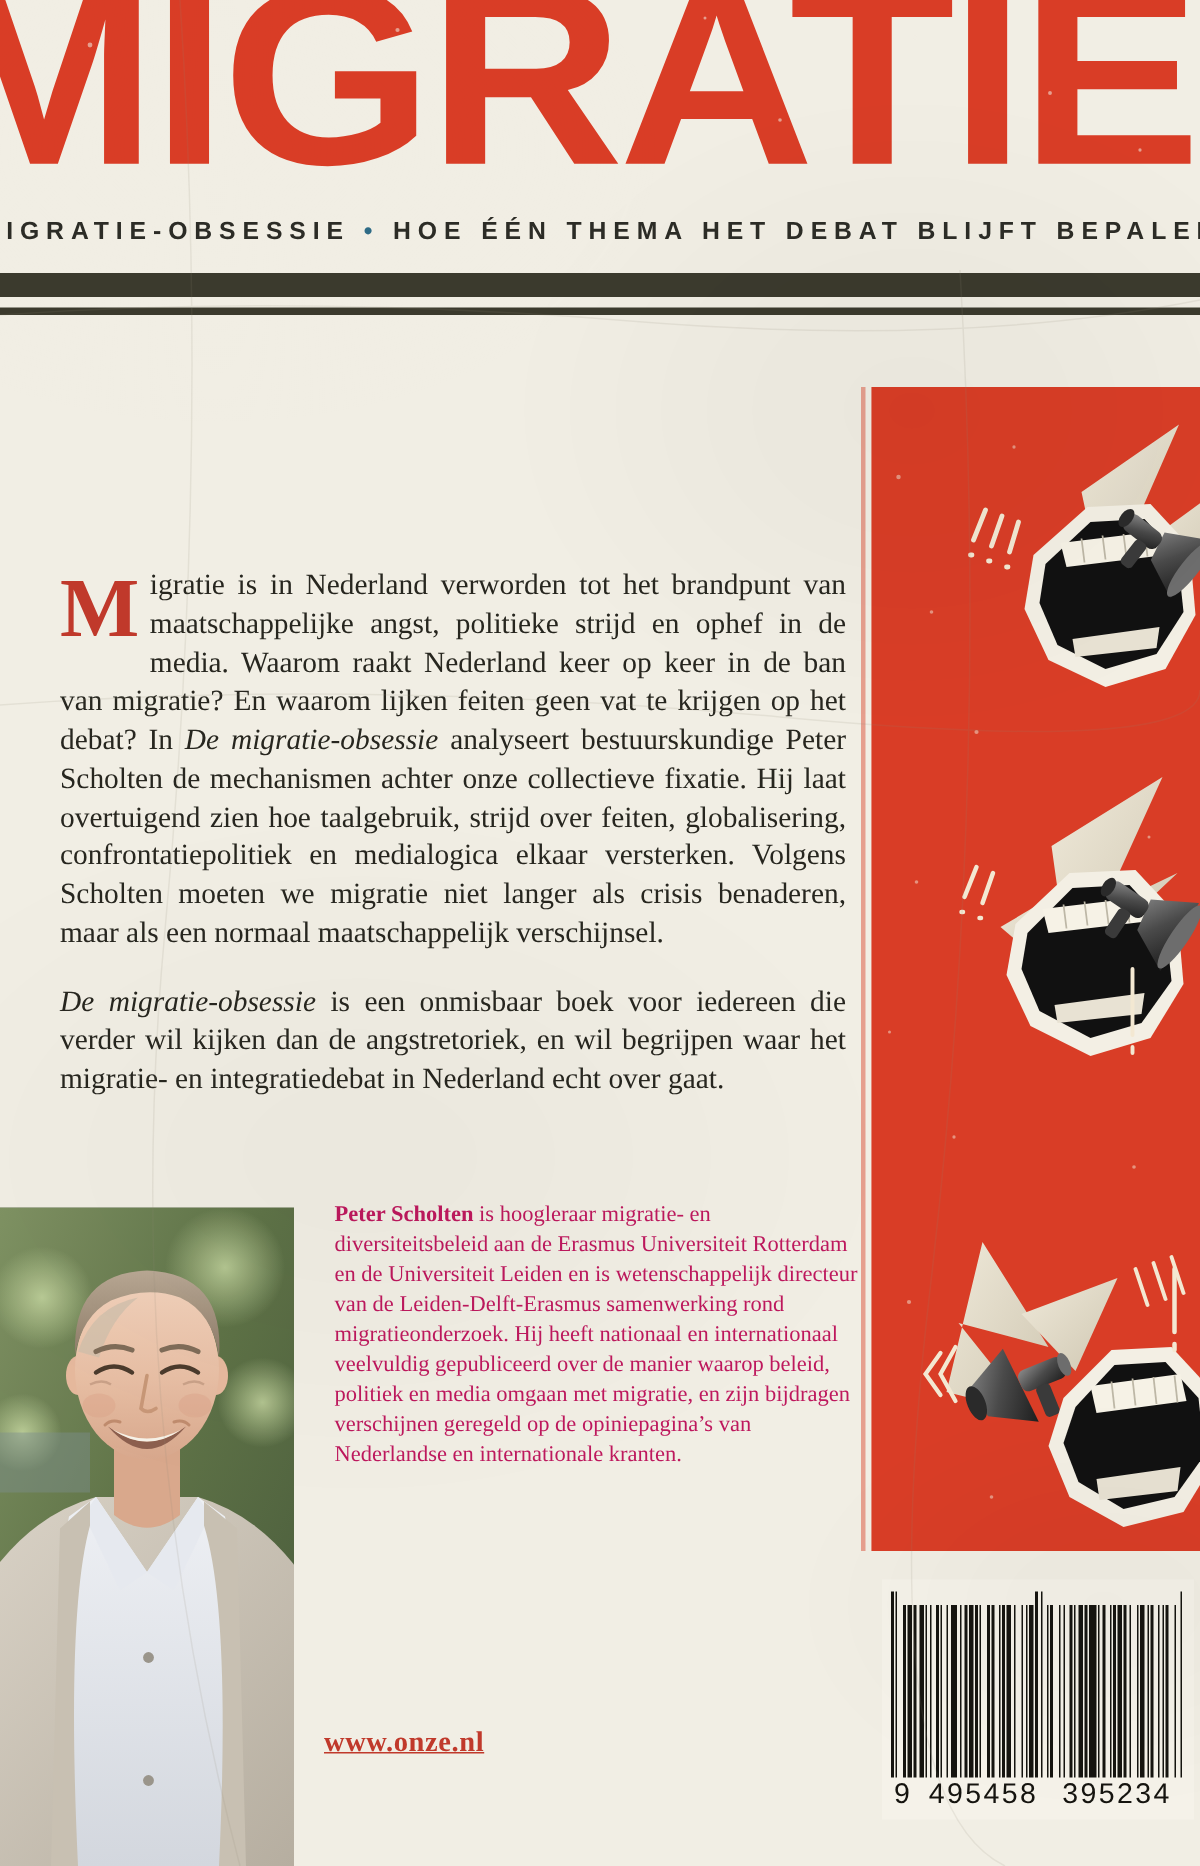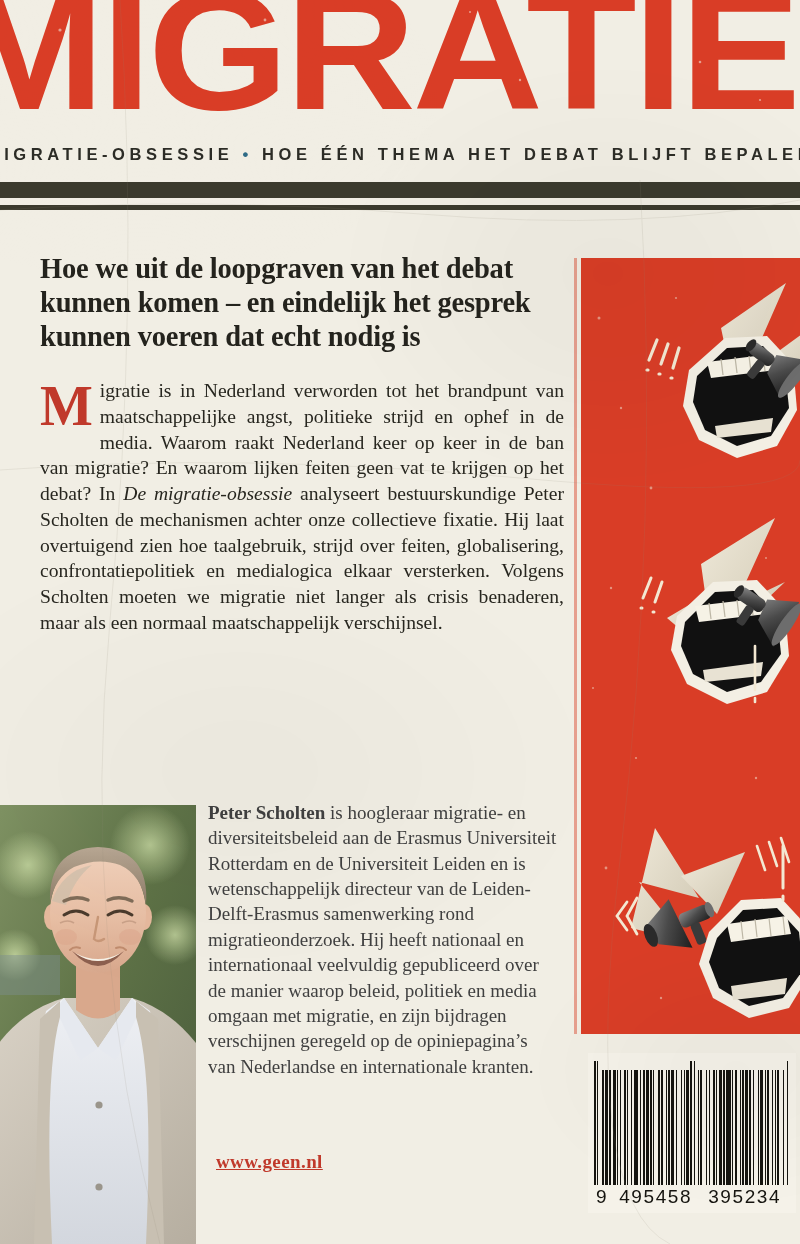--- a/index.html
+++ b/index.html
@@ -123,25 +123,25 @@
   #author-photo {
     position:absolute;
     left:0; top:805px; width:196px; height:439px;
     overflow:hidden;
     background:#6d7a5a;
   }
   #author-photo svg { display:block; width:100%; height:100%; }
 
   #author-bio {
     position:absolute;
-    left:208px; top:800px; width:350px;
+    left:223px; top:800px; width:350px;
     font-family:"Liberation Serif", serif;
-    font-size:19px;
+    font-size:15px;
     line-height:1.335;
-    color:#404040;
+    color:#be185d;
     text-align:left;
   }
   #author-bio .name { font-weight:700; }
 
   #publisher-url {
     position:absolute;
     left:216px; top:1151px;
     font-family:"Liberation Serif", serif;
     font-weight:700;
     font-size:19px;
@@ -214,25 +214,27 @@
     <div id="subtitle-text">
       <span>MIGRATIE-OBSESSIE</span>
       <span class="dot">•</span>
       <span>HOE ÉÉN THEMA HET DEBAT BLIJFT BEPALEN</span>
     </div>
   </div>
 
   <div class="rule" id="rule-top"></div>
   <div class="rule" id="rule-bottom"></div>
 
-  <div id="headline">Hoe we uit de loopgraven van het debat kunnen komen – en eindelijk het gesprek kunnen voeren dat echt nodig is</div>
 
   <div id="blurb">
     <p>
       <span class="dropcap">M</span><span>igratie is in Nederland verworden tot het brandpunt van maatschappelijke angst, politieke strijd en ophef in de media. Waarom raakt Nederland keer op keer in de ban van migratie? En waarom lijken feiten geen vat te krijgen op het debat? In </span><em>De migratie-obsessie</em><span> analyseert bestuurskundige Peter Scholten de mechanismen achter onze collectieve fixatie. Hij laat overtuigend zien hoe taalgebruik, strijd over feiten, globalisering, confrontatiepolitiek en medialogica elkaar versterken. Volgens Scholten moeten we migratie niet langer als crisis benaderen, maar als een normaal maatschappelijk verschijnsel.</span>
+    </p>
+    <p>
+      <em>De migratie-obsessie</em><span> is een onmisbaar boek voor iedereen die verder wil kijken dan de angstretoriek, en wil begrijpen waar het migratie- en integratiedebat in Nederland echt over gaat.</span>
     </p>
   </div>
 
   <div id="author-photo">
     <svg viewBox="0 0 196 439" preserveAspectRatio="xMidYMid slice">
       <defs>
         <linearGradient id="bgGreen" x1="0" y1="0" x2="1" y2="1">
           <stop offset="0%" stop-color="#7f9263"></stop>
           <stop offset="45%" stop-color="#5f7347"></stop>
           <stop offset="100%" stop-color="#46583a"></stop>
@@ -306,21 +308,21 @@
 
       <ellipse cx="66" cy="132" rx="11" ry="8" fill="#dba58a" opacity=".45"></ellipse>
       <ellipse cx="130" cy="132" rx="11" ry="8" fill="#dba58a" opacity=".45"></ellipse>
     </svg>
   </div>
 
   <div id="author-bio">
     <span class="name">Peter Scholten</span><span> is hoogleraar migratie- en diversiteitsbeleid aan de Erasmus Universiteit Rotterdam en de Universiteit Leiden en is wetenschappelijk directeur van de Leiden-Delft-Erasmus samenwerking rond migratieonderzoek. Hij heeft nationaal en internationaal veelvuldig gepubliceerd over de manier waarop beleid, politiek en media omgaan met migratie, en zijn bijdragen verschijnen geregeld op de opiniepagina’s van Nederlandse en internationale kranten.</span>
   </div>
 
-  <a id="publisher-url" href="#">www.geen.nl</a>
+  <a id="publisher-url" href="#">www.onze.nl</a>
 
   <div id="panel-hairline"></div>
   <div id="illustration-panel">
     <svg viewBox="0 0 219 776" preserveAspectRatio="none">
       <defs>
         <linearGradient id="megaG" x1="0" y1="0" x2="1" y2="1">
           <stop offset="0%" stop-color="#8c8c8c"></stop>
           <stop offset="50%" stop-color="#4a4a4a"></stop>
           <stop offset="100%" stop-color="#1e1e1e"></stop>
         </linearGradient>

